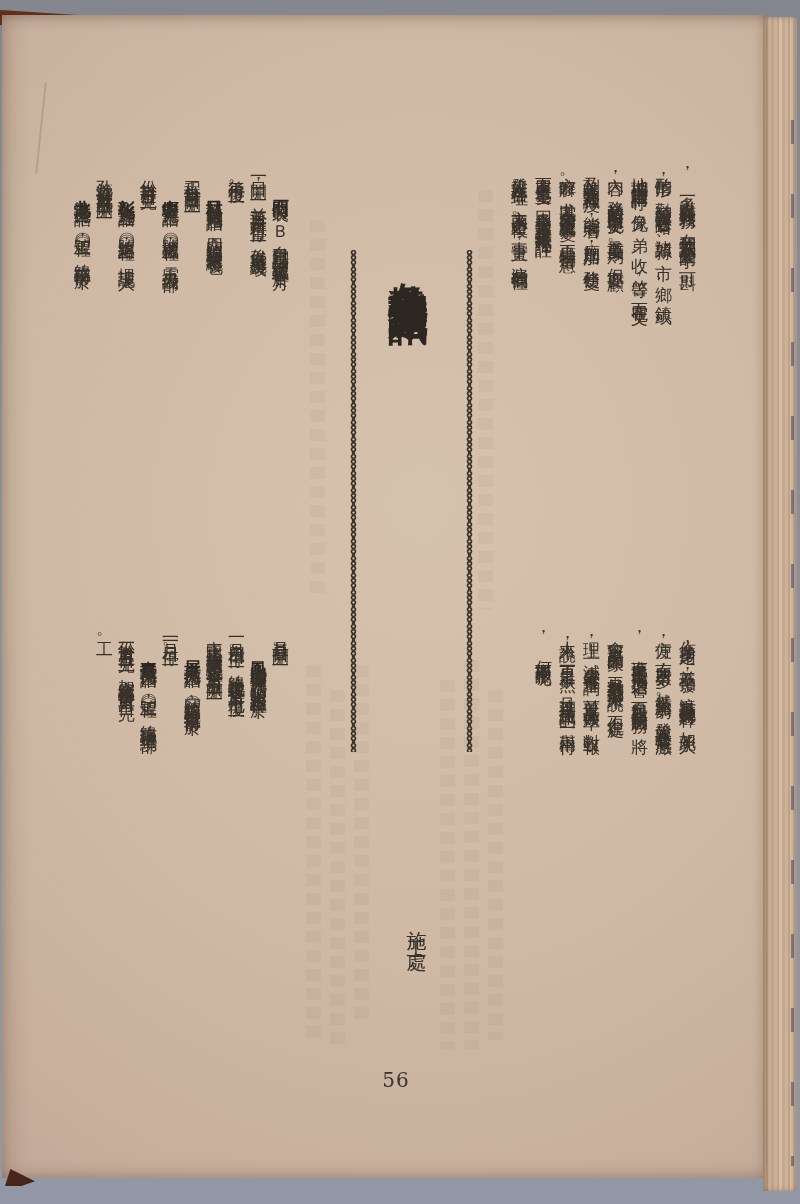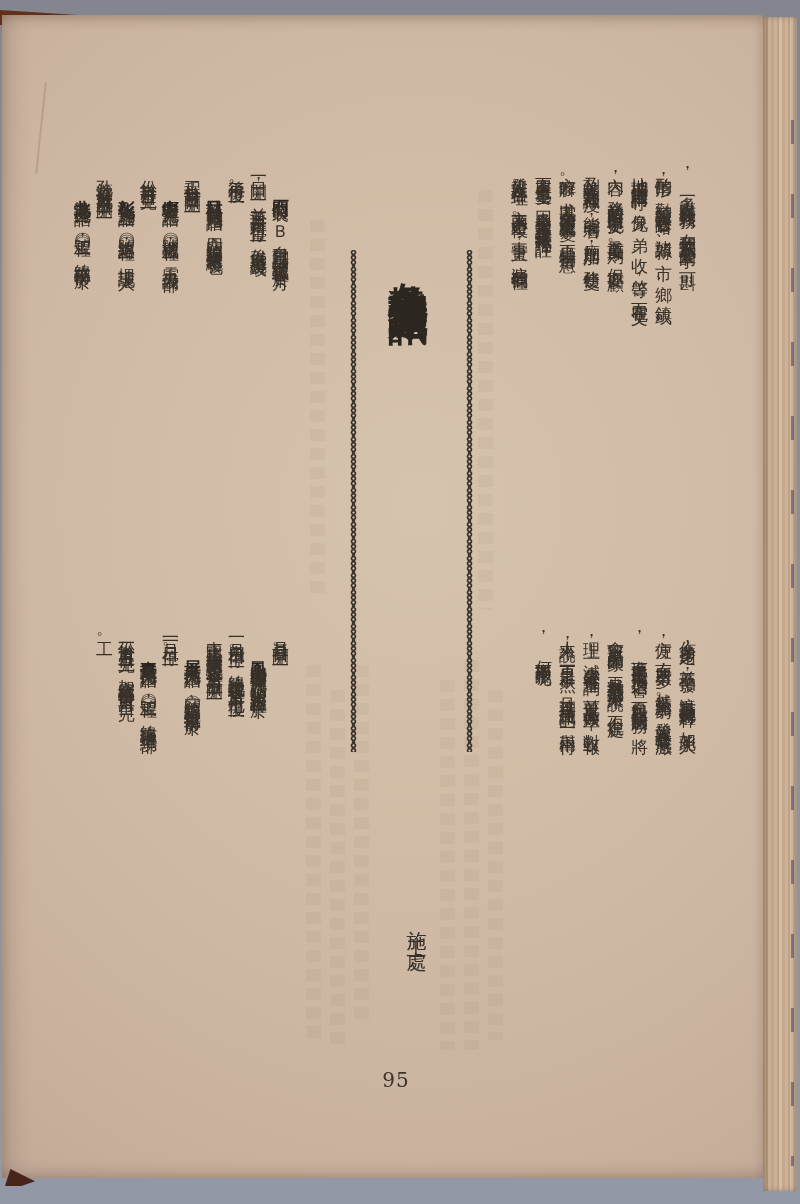--- a/index.html
+++ b/index.html
@@ -139,14 +139,14 @@
       <div class="col">　<b>鳳山</b>過渡時期擴充市話八〇〇號架空線路工程於十</div>
       <div class="col">一月十四日停工。線路地纜工程於十一月十七日復工。</div>
       <div class="col">中正路等線路架空電纜發包工程於十一月十五日開工。</div>
       <div class="col">　<b>屏東</b>擴充市話四、六〇〇號線路工程管道部份於十</div>
       <div class="col">一月一日停工。</div>
       <div class="col">　<b>臺東</b>擴充市話四、〇〇〇號工程，線路地下電纜部</div>
       <div class="col">份於十一月五日完工，架空線路部份於十一月十一日完</div>
       <div class="col">工。</div>
     </div>
 
-  <div class="page-number">95</div>
+  <div class="page-number">56</div>
 </div>
 
 </body></html>

